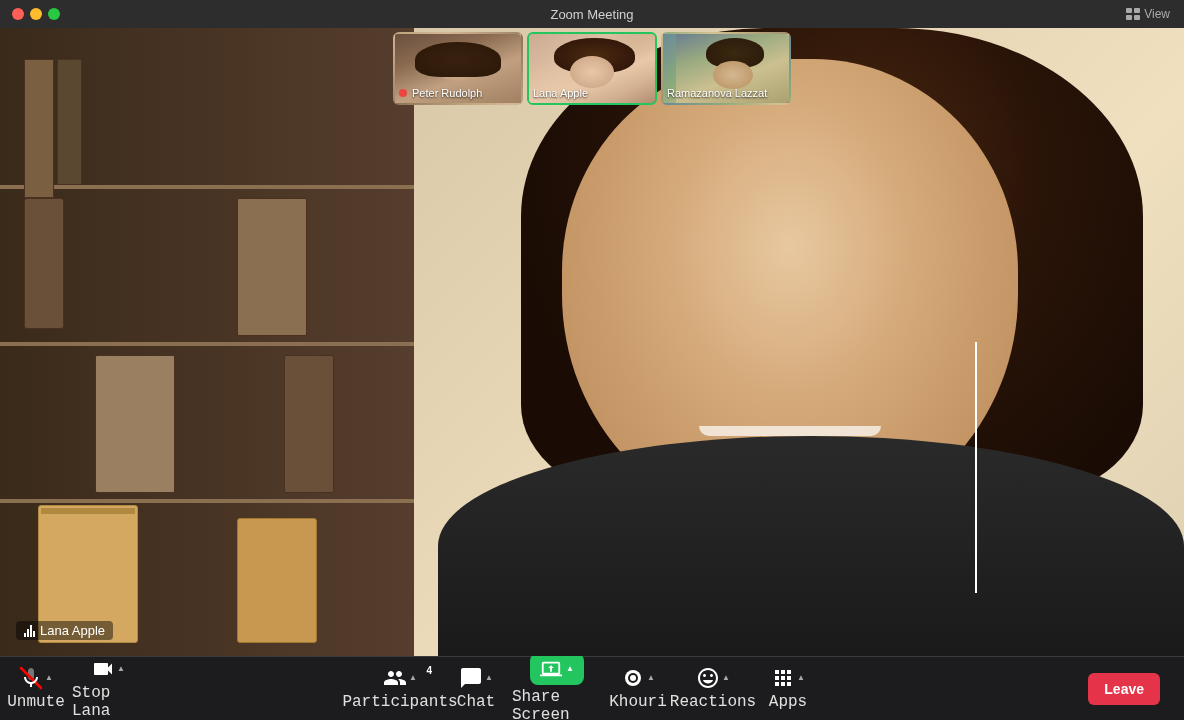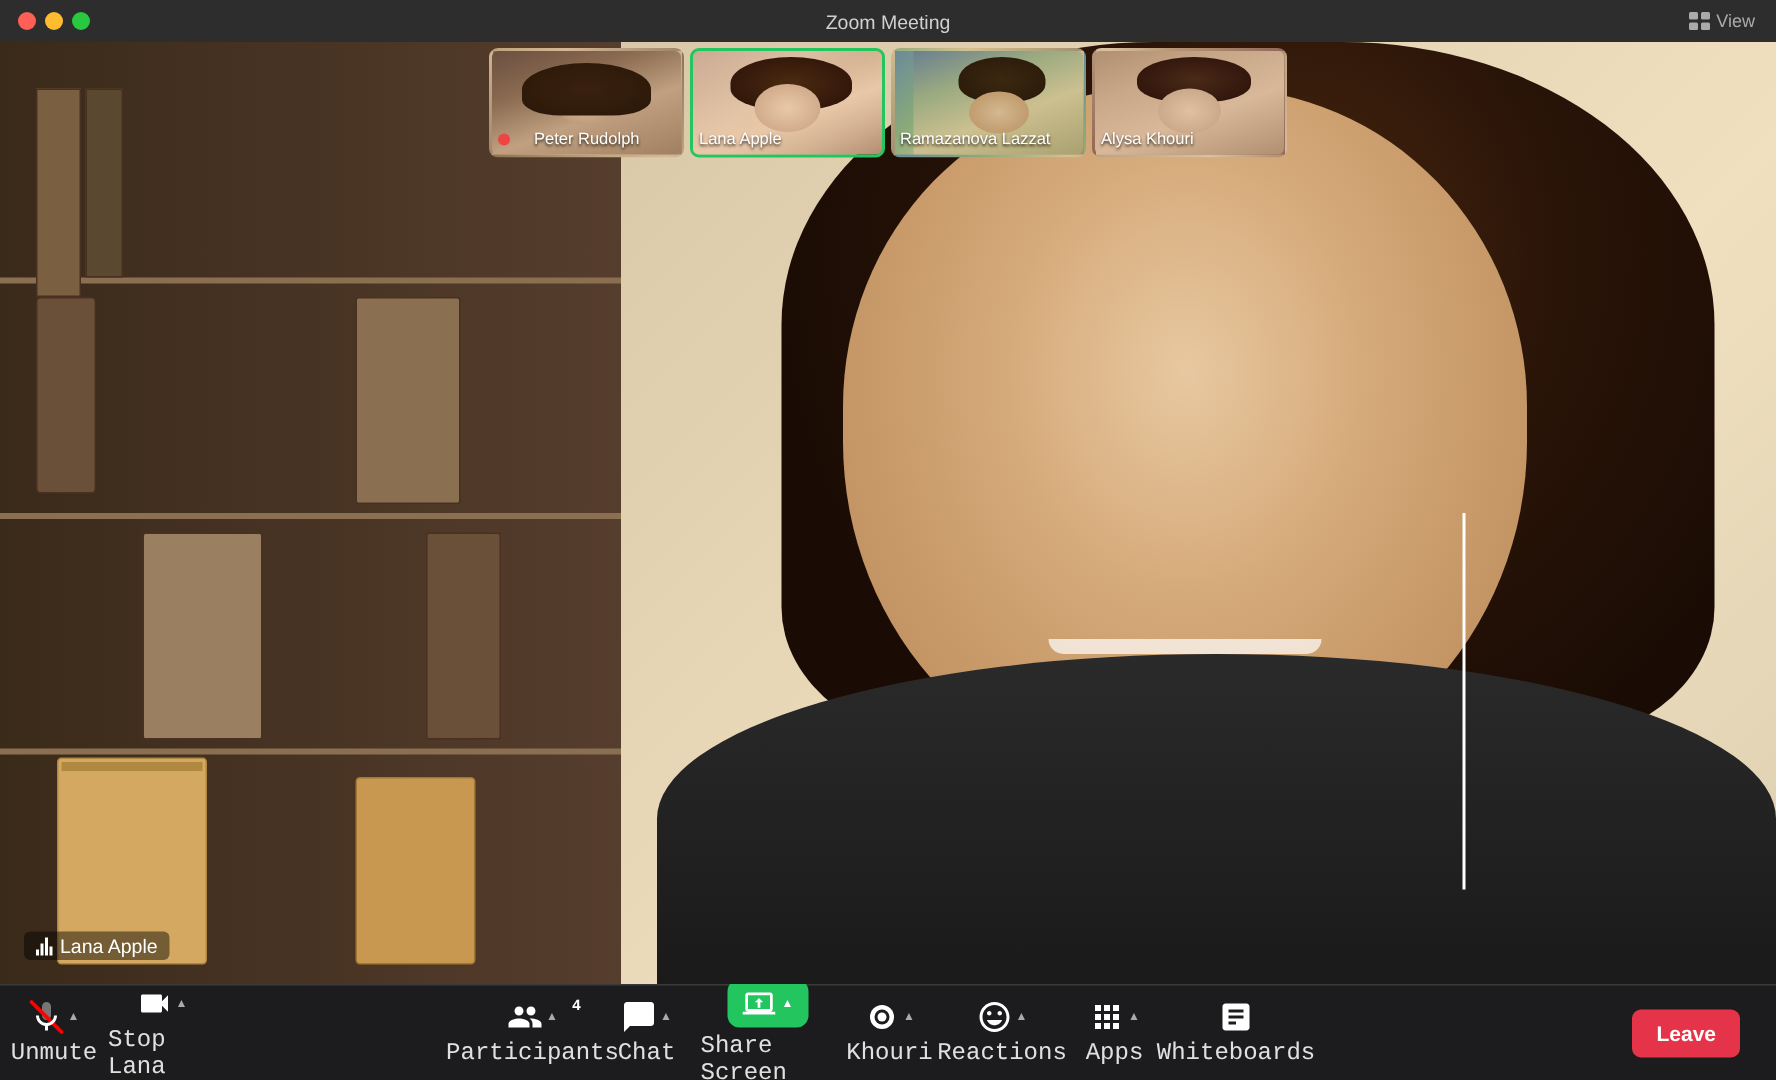--- a/index.html
+++ b/index.html
@@ -87,21 +87,21 @@
     }
     .thumb-label {
       position: absolute;
       bottom: 4px;
       left: 4px;
       color: white;
       font-size: 11px;
       text-shadow: 0 1px 2px rgba(0,0,0,0.8);
       display: flex;
       align-items: center;
-      gap: 16px;
+      gap: 5px;
     }
     .mic-red {
       width: 8px;
       height: 8px;
       background: #ef4444;
       border-radius: 50%;
       display: inline-block;
     }
 
     
@@ -321,29 +321,20 @@
     <div class="thumb face-ramazanova">
       <div style="width:100%;height:100%;background:linear-gradient(160deg,#6a8090 0%,#9aaa80 30%,#ccc090 60%,#aaa070 100%);position:relative;">
         <div style="position:absolute;top:4px;left:30px;right:25px;height:30px;background:radial-gradient(#3a2810,#281808);border-radius:50% 50% 40% 40%;"></div>
         <div style="position:absolute;bottom:14px;left:50%;transform:translateX(-50%);width:40px;height:28px;border-radius:50%;background:radial-gradient(#d4b890,#b89060);"></div>
       </div>
       <div class="thumb-label">
         <span>Ramazanova Lazzat</span>
       </div>
     </div>
 
-    <div class="thumb face-alysa">
-      <div style="width:100%;height:100%;background:linear-gradient(160deg,#b09070 0%,#c8a888 30%,#d8b898 60%,#b09070 100%);position:relative;">
-        <div style="position:absolute;top:4px;left:28px;right:22px;height:30px;background:radial-gradient(#4a2a18,#2a1008);border-radius:50% 50% 40% 40%;"></div>
-        <div style="position:absolute;bottom:14px;left:50%;transform:translateX(-50%);width:42px;height:30px;border-radius:50%;background:radial-gradient(#e0c0a0,#c0a080);"></div>
-      </div>
-      <div class="thumb-label">
-        <span>Alysa Khouri</span>
-      </div>
-    </div>
   </div>
 
   <div class="main-video">
 
     <div class="shelf-container">
 
       <div class="shelf" style="top:25%;"></div>
       <div class="shelf" style="top:50%;"></div>
       <div class="shelf" style="top:75%;"></div>
 
@@ -474,27 +465,19 @@
       <div class="tool-btn">
         <div class="icon-area">
           <svg viewBox="0 0 24 24" width="24" height="24" fill="white">
             <path d="M4 8h4V4H4v4zm6 12h4v-4h-4v4zm-6 0h4v-4H4v4zm0-6h4v-4H4v4zm6 0h4v-4h-4v4zm6-10v4h4V4h-4zm-6 4h4V4h-4v4zm6 6h4v-4h-4v4zm0 6h4v-4h-4v4z"></path>
           </svg>
           <span class="chevron">▲</span>
         </div>
         <span class="label">Apps</span>
       </div>
 
-      <div class="tool-btn" style="width:90px;">
-        <div class="icon-area">
-          <svg viewBox="0 0 24 24" width="24" height="24" fill="white">
-            <path d="M19 3H5c-1.1 0-2 .9-2 2v14c0 1.1.9 2 2 2h14c1.1 0 2-.9 2-2V5c0-1.1-.9-2-2-2zm-7 14H7v-2h5v2zm5-4H7v-2h10v2zm0-4H7V7h10v2z"></path>
-          </svg>
-        </div>
-        <span class="label">Whiteboards</span>
-      </div>
     </div>
 
     <div class="toolbar-right">
       <button class="leave-btn">Leave</button>
     </div>
   </div>
 </div>
 
 </body></html>

